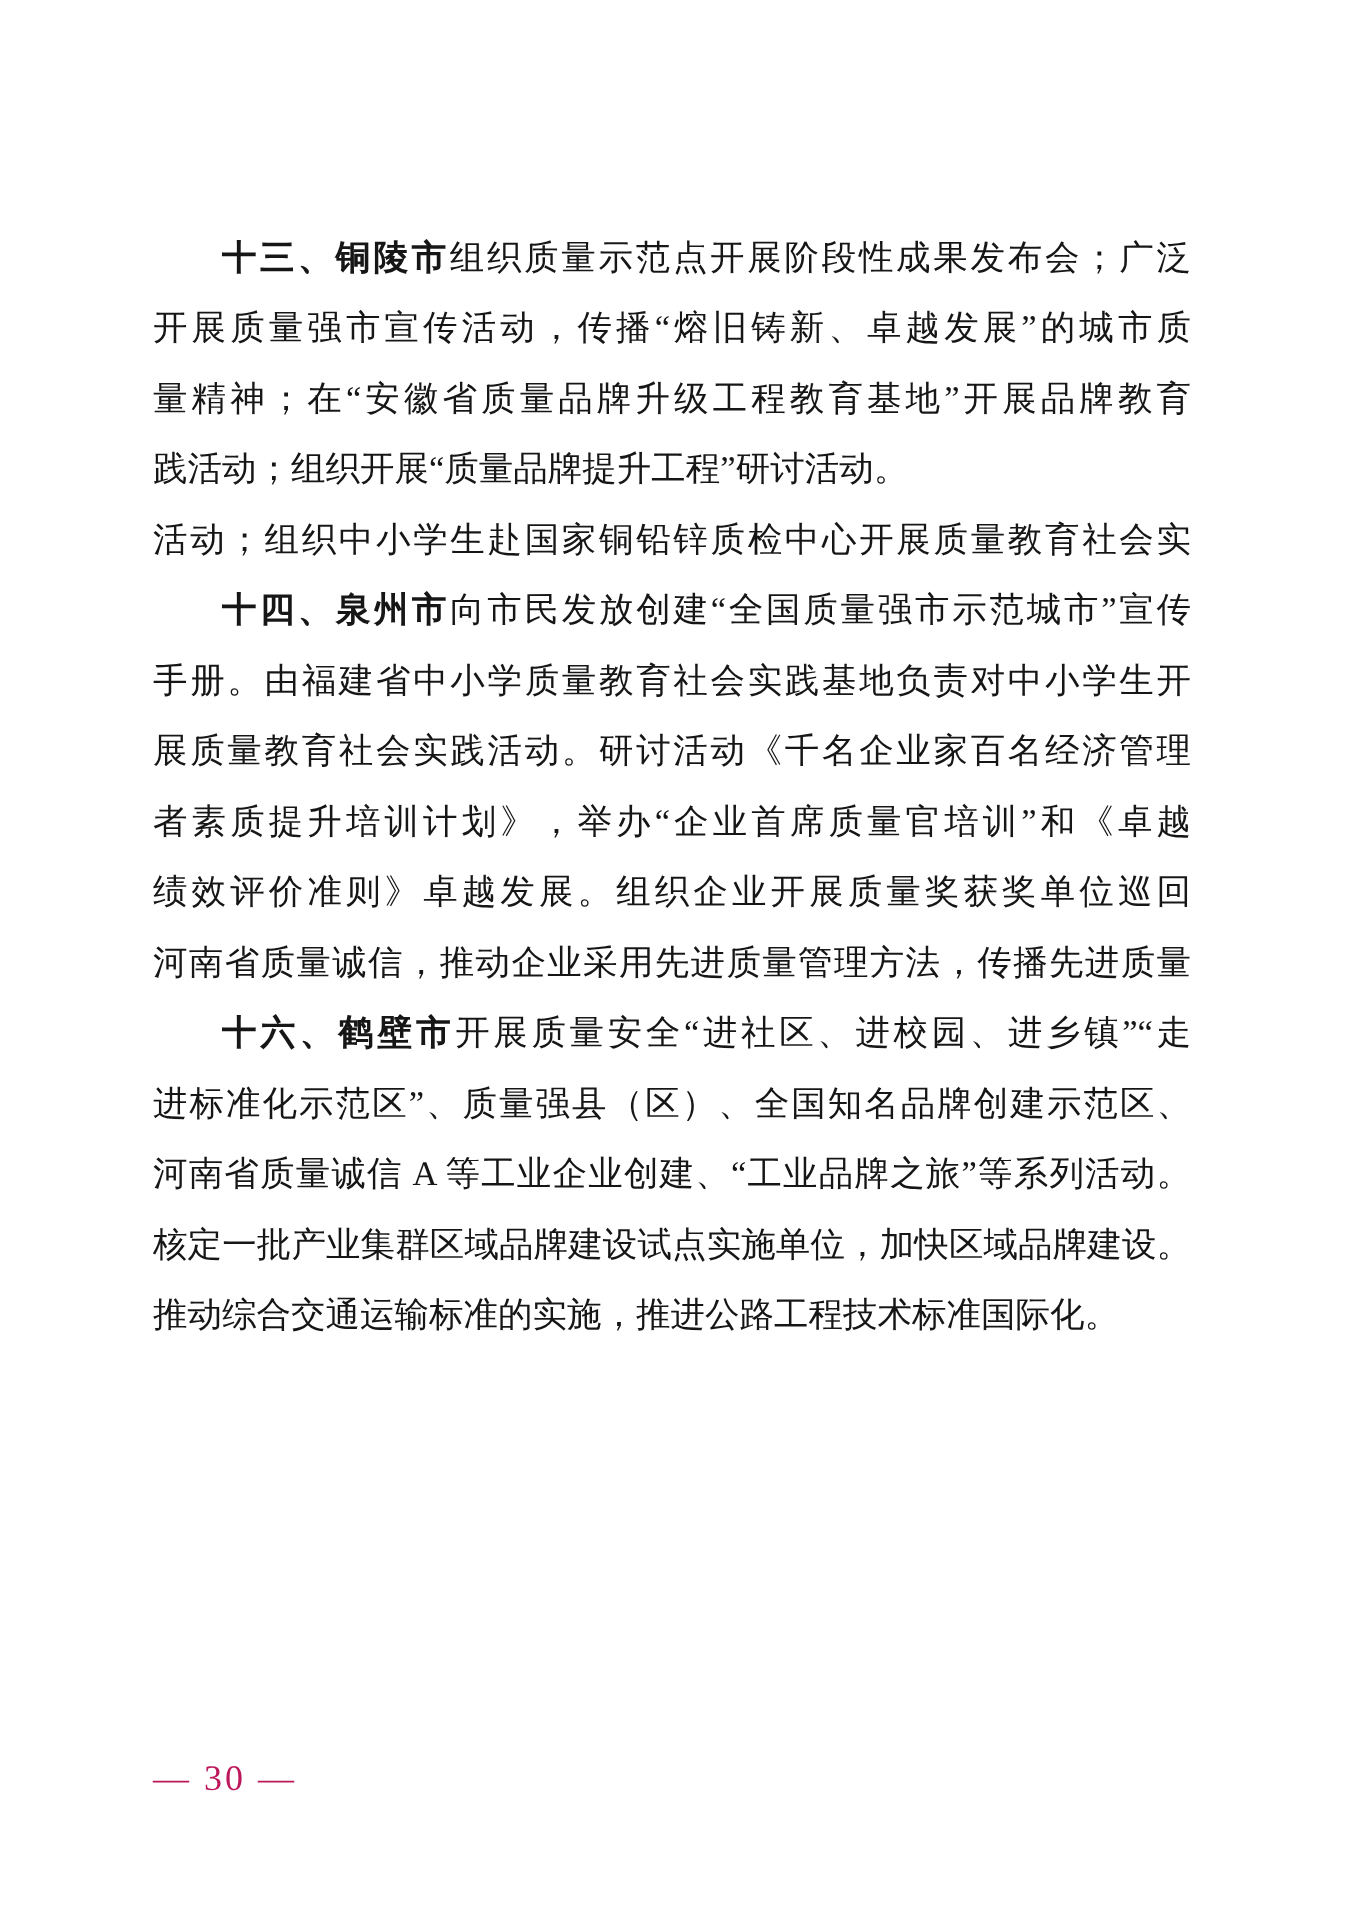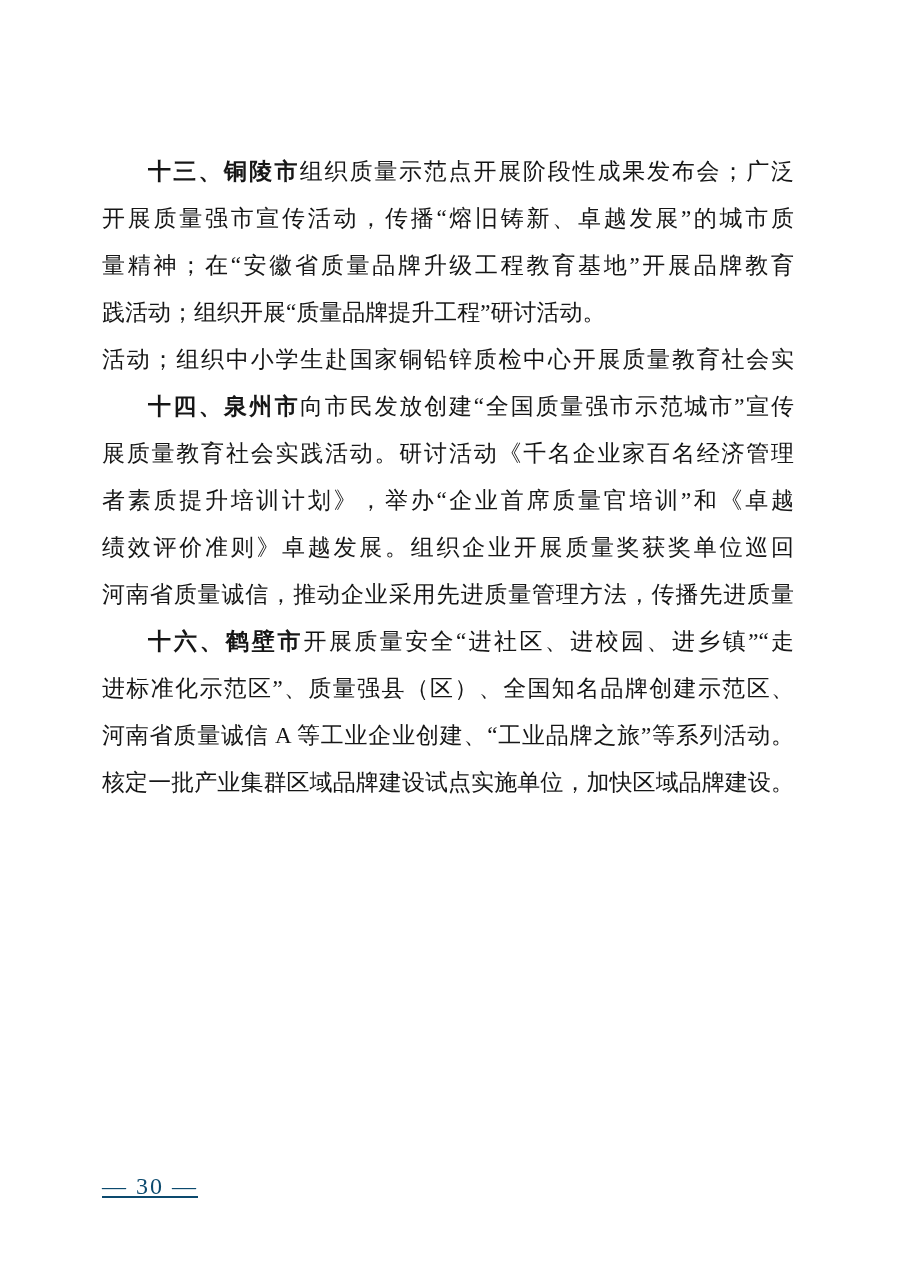--- a/index.html
+++ b/index.html
@@ -47,44 +47,45 @@
     letter-spacing: 0.5px;
     margin-top: 32px;
   }
   .footer {
     position: absolute;
     left: 102px;
     top: 1166px;
     font-size: 24px;
     line-height: 40px;
     letter-spacing: 2px;
-    color: #0c4a6e;
-    text-decoration: underline;
+    color: #be185d;
   }
 </style>
 </head>
 <body>
 
 <div class="page">
   <div class="doc-body">
       <div class="paragraph">
         <div class="line first"><b>十三、铜陵市</b>组织质量示范点开展阶段性成果发布会；广泛</div>
         <div class="line">开展质量强市宣传活动，传播“熔旧铸新、卓越发展”的城市质</div>
         <div class="line">量精神；在“安徽省质量品牌升级工程教育基地”开展品牌教育</div>
         <div class="line para-end">践活动；组织开展“质量品牌提升工程”研讨活动。</div>
         <div class="line">活动；组织中小学生赴国家铜铅锌质检中心开展质量教育社会实</div>
       </div>
       <div class="paragraph">
         <div class="line first"><b>十四、泉州市</b>向市民发放创建“全国质量强市示范城市”宣传</div>
+        <div class="line">手册。由福建省中小学质量教育社会实践基地负责对中小学生开</div>
         <div class="line">展质量教育社会实践活动。研讨活动《千名企业家百名经济管理</div>
         <div class="line">者素质提升培训计划》，举办“企业首席质量官培训”和《卓越</div>
         <div class="line">绩效评价准则》卓越发展。组织企业开展质量奖获奖单位巡回</div>
         <div class="line">河南省质量诚信，推动企业采用先进质量管理方法，传播先进质量</div>
       </div>
       <div class="paragraph">
         <div class="line first"><b>十六、鹤壁市</b>开展质量安全“进社区、进校园、进乡镇”“走</div>
         <div class="line">进标准化示范区”、质量强县（区）、全国知名品牌创建示范区、</div>
         <div class="line">河南省质量诚信 A 等工业企业创建、“工业品牌之旅”等系列活动。</div>
         <div class="line">核定一批产业集群区域品牌建设试点实施单位，加快区域品牌建设。</div>
+        <div class="line para-end">推动综合交通运输标准的实施，推进公路工程技术标准国际化。</div>
       </div>
     </div>
   <div class="footer">— 30 —</div>
 </div>
 
 </body></html>

